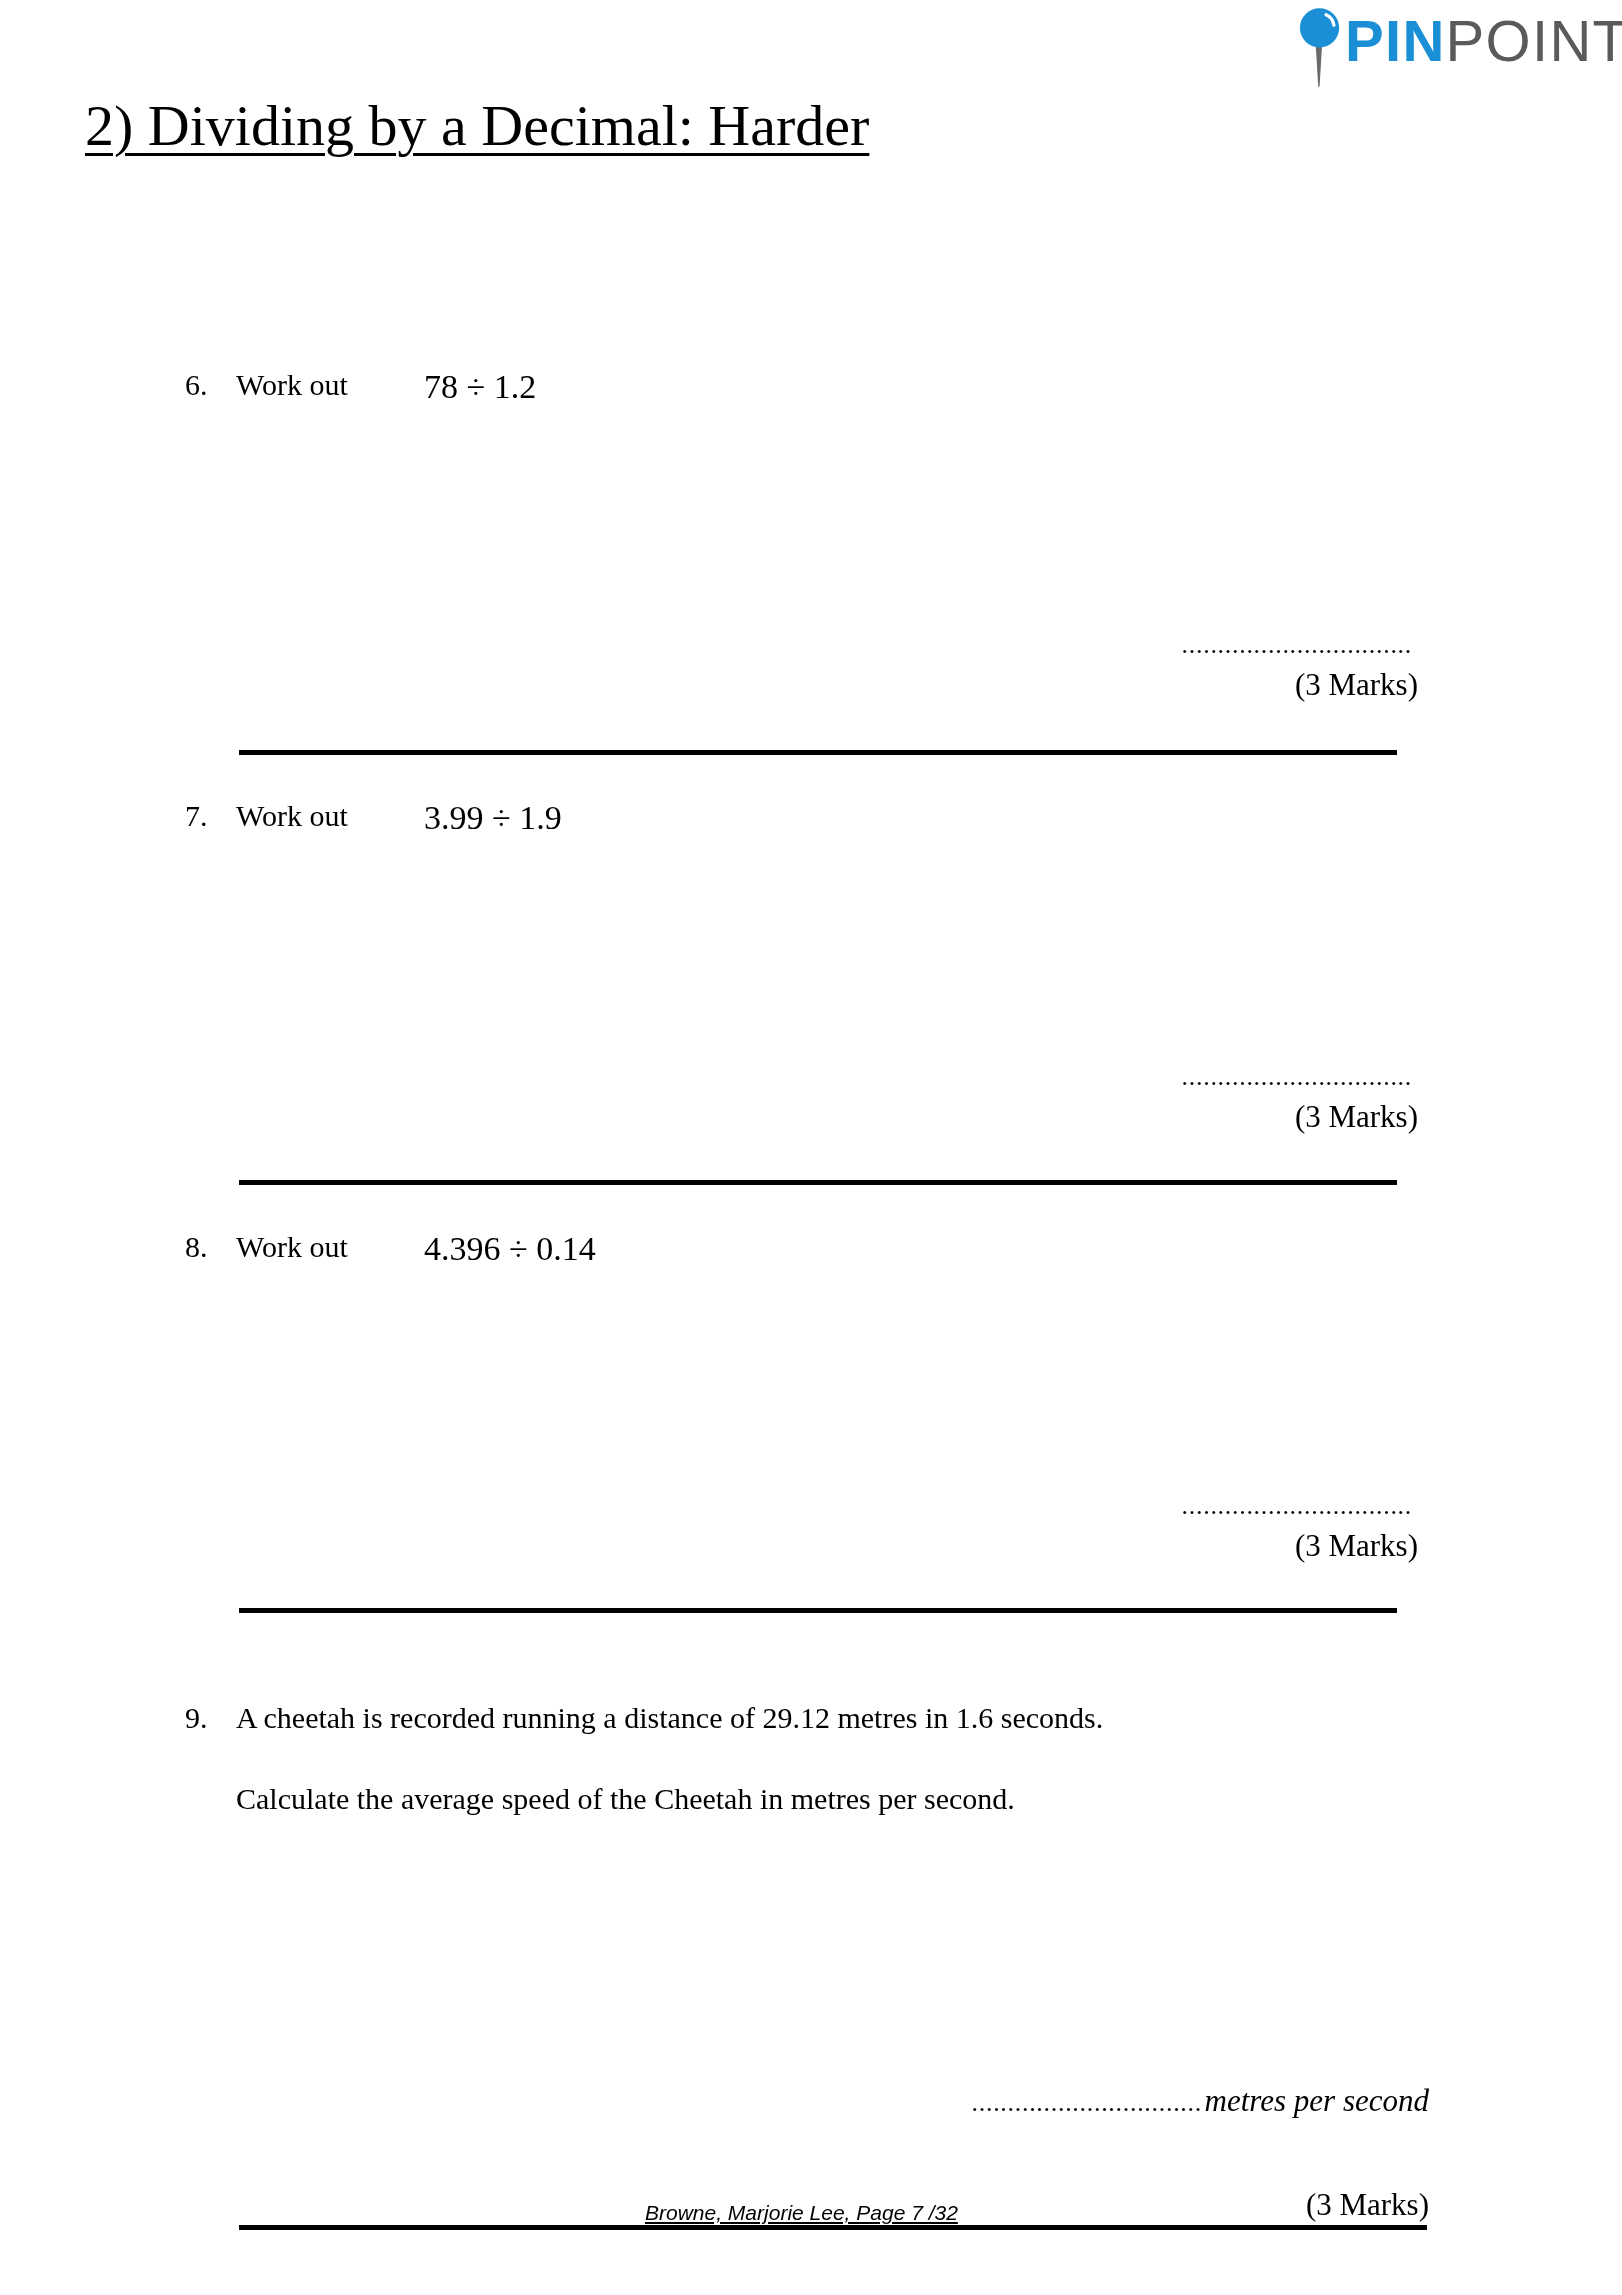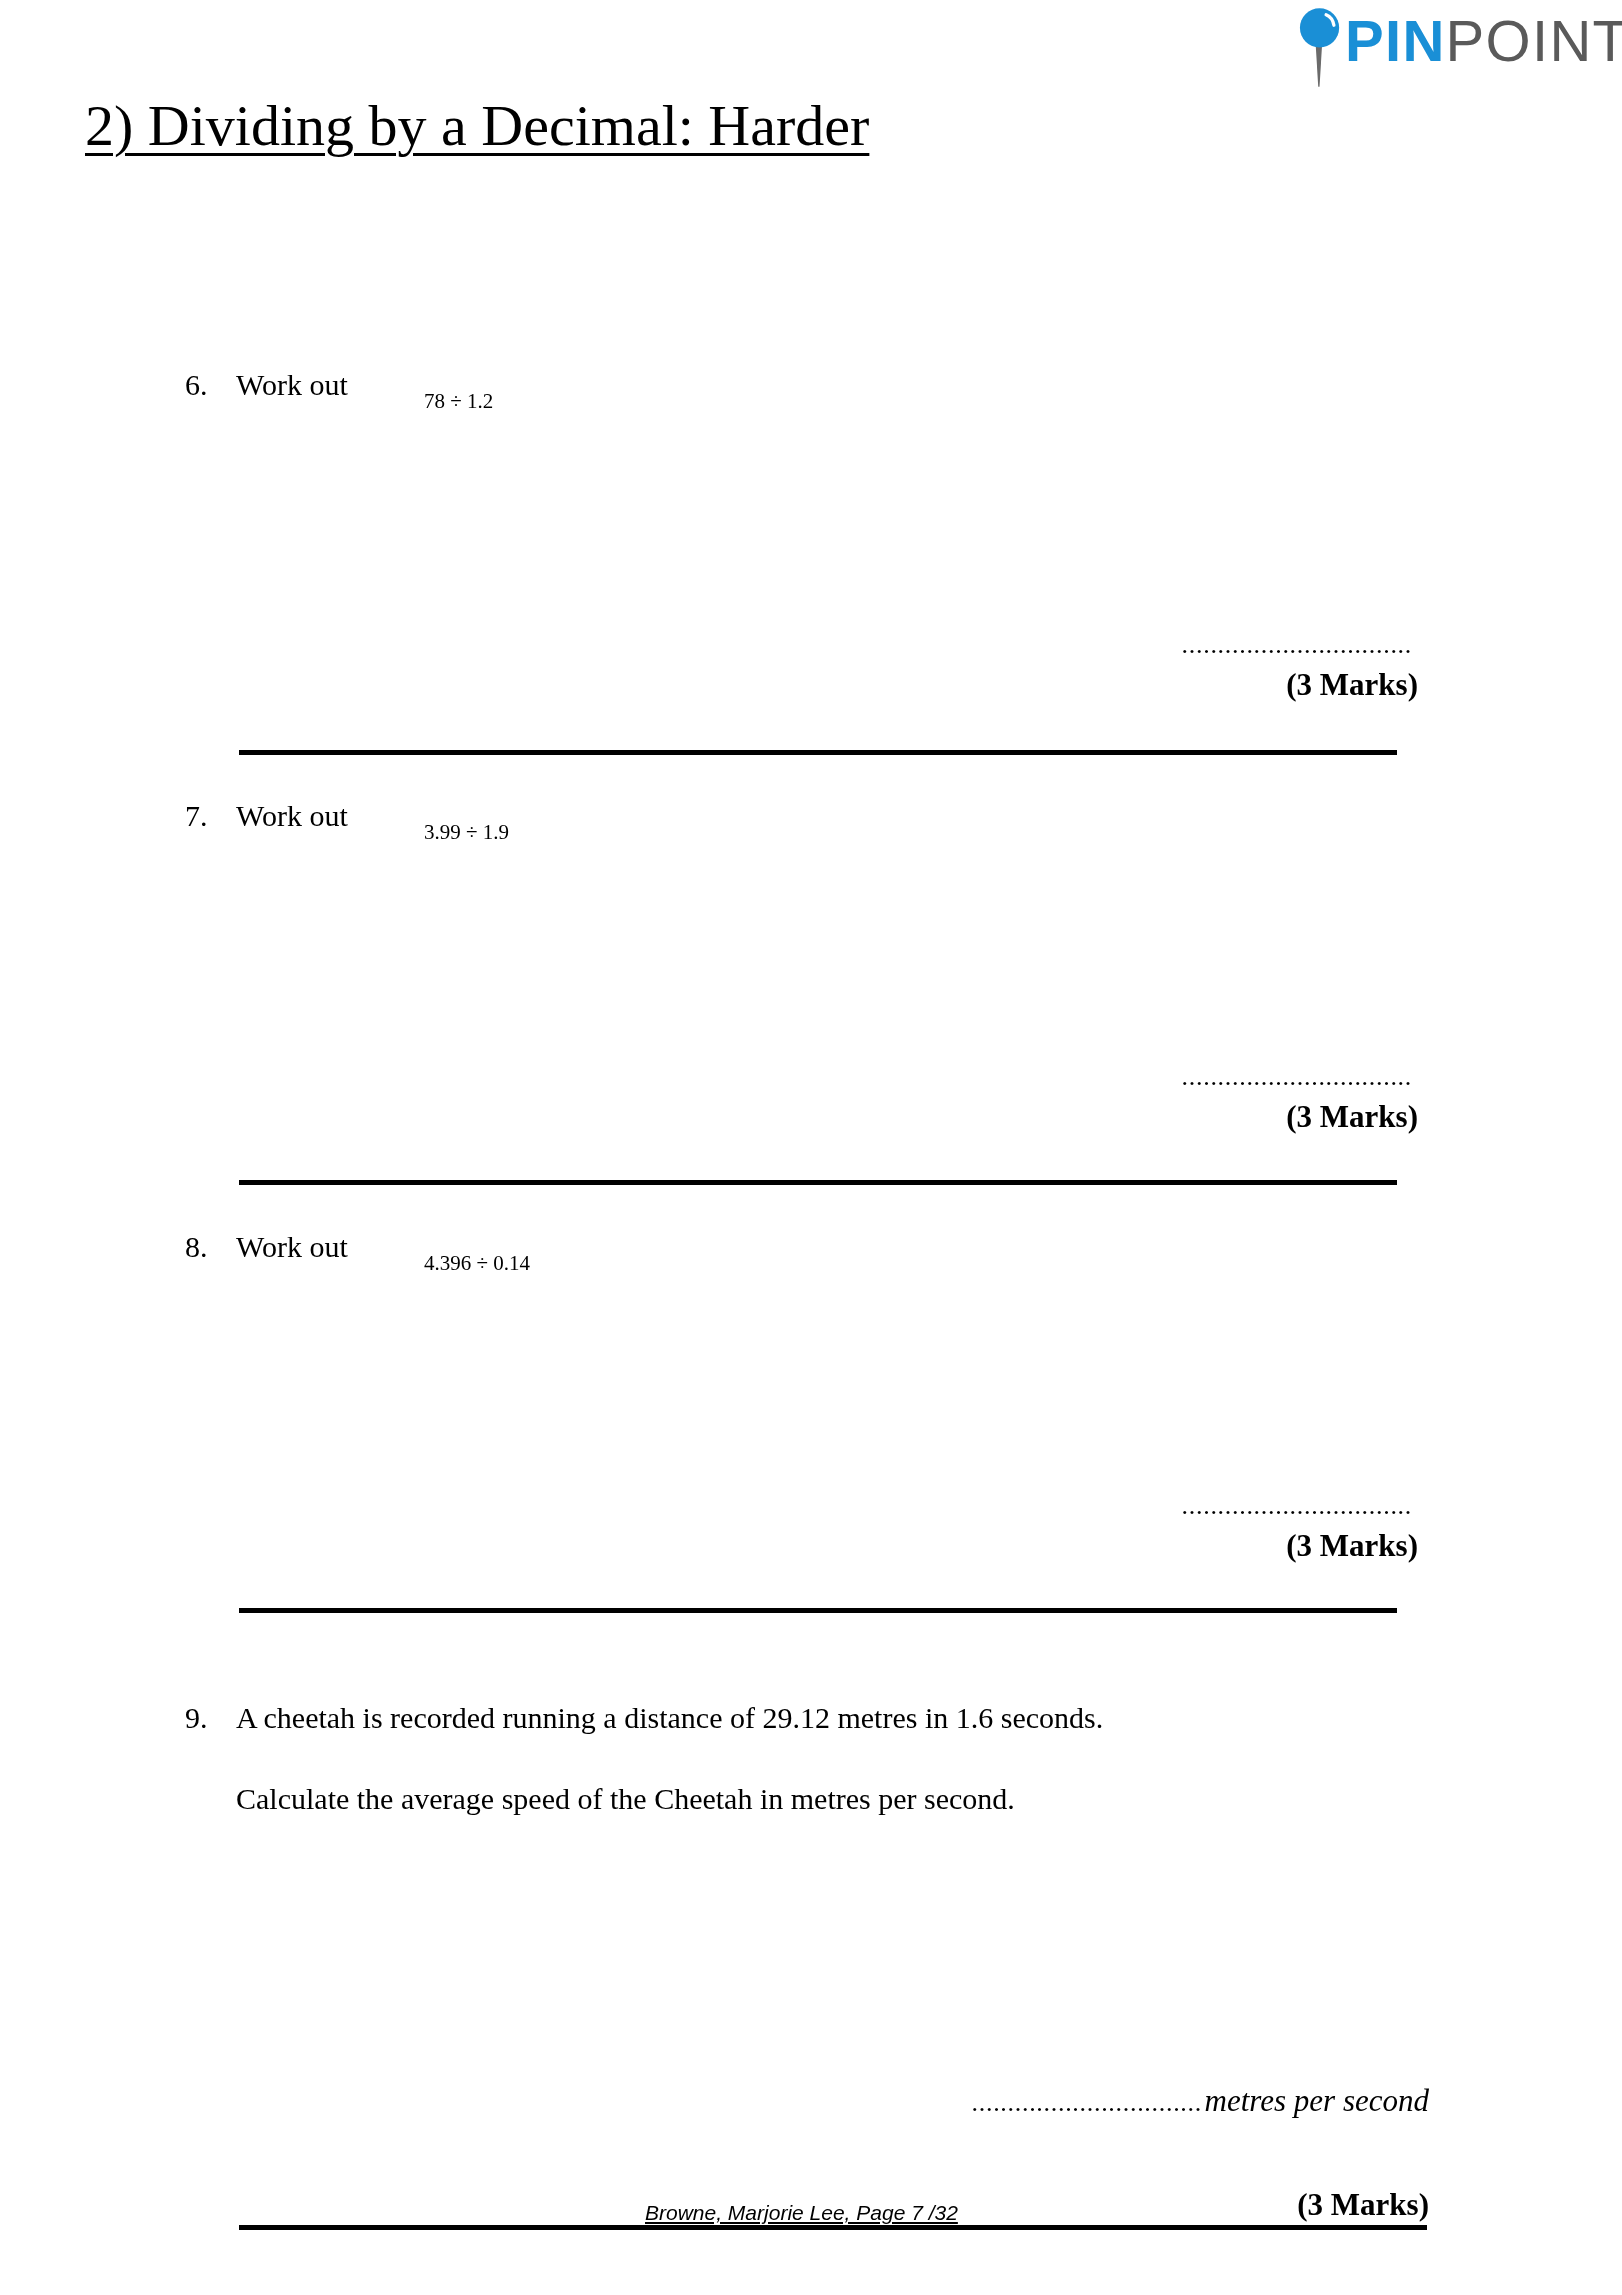--- a/index.html
+++ b/index.html
@@ -14,24 +14,24 @@
   .logo-pin { color: #1a8fd6; font-weight: bold; margin-top: 18px; }
   .logo-point { color: #5a5a5a; font-weight: normal; }
 
   
   .title { left: 85px; top: 97px; font-size: 58px; line-height: 1; white-space: nowrap;
            text-decoration: underline; text-decoration-thickness: 3.3px; text-underline-offset: 7.9px; }
 
   
   .q-num { font-size: 30px; line-height: 1; white-space: nowrap; }
   .q-text { font-size: 30px; line-height: 1; white-space: nowrap; }
-  .q-expr { font-size: 21px; line-height: 1; white-space: nowrap; margin-top: 21px; }
+  .q-expr { font-size: 34px; line-height: 1; white-space: nowrap; }
 
   .dots { font-size: 26px; line-height: 1; letter-spacing: 0.7px; white-space: nowrap; text-align: right; }
-  .marks { font-size: 31px; line-height: 1; font-weight: bold; white-space: nowrap; text-align: right; }
+  .marks { font-size: 31px; line-height: 1; font-weight: normal; white-space: nowrap; text-align: right; }
   .unit { font-size: 31px; line-height: 1; font-style: italic; white-space: nowrap; text-align: right; }
 
   .rule { height: 4.6px; background: #000; }
 
   .footer { font-family: "Liberation Sans", "DejaVu Sans", sans-serif; font-style: italic;
             font-size: 21px; line-height: 1; white-space: nowrap; text-decoration: underline; }
 </style>
 </head>
 <body>
 

